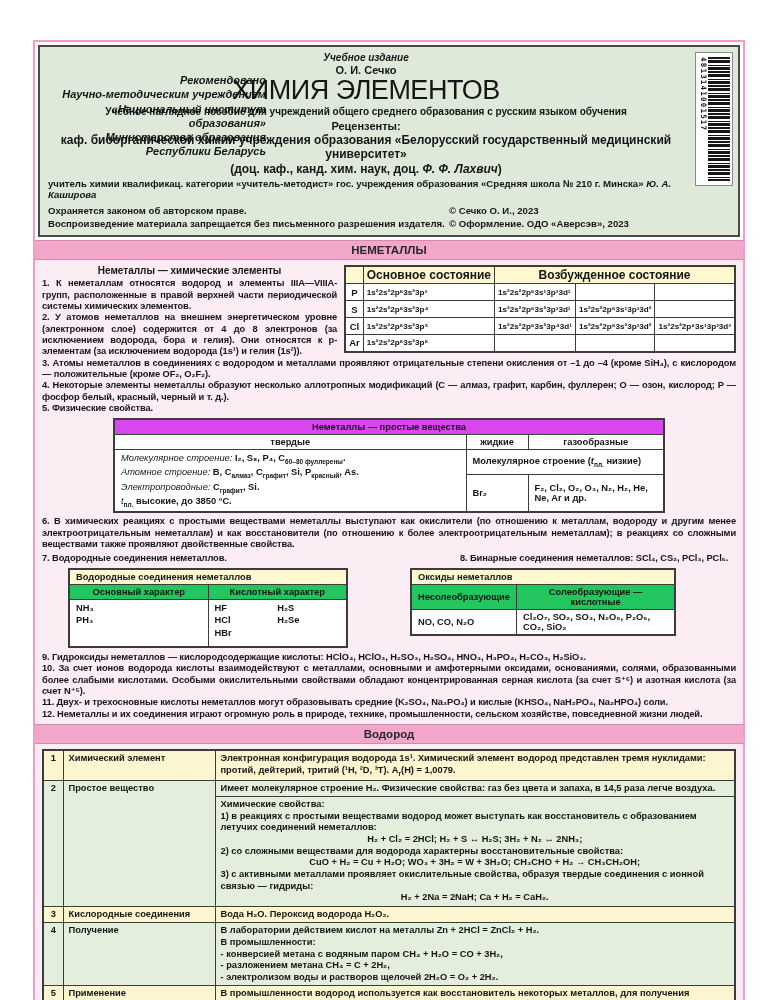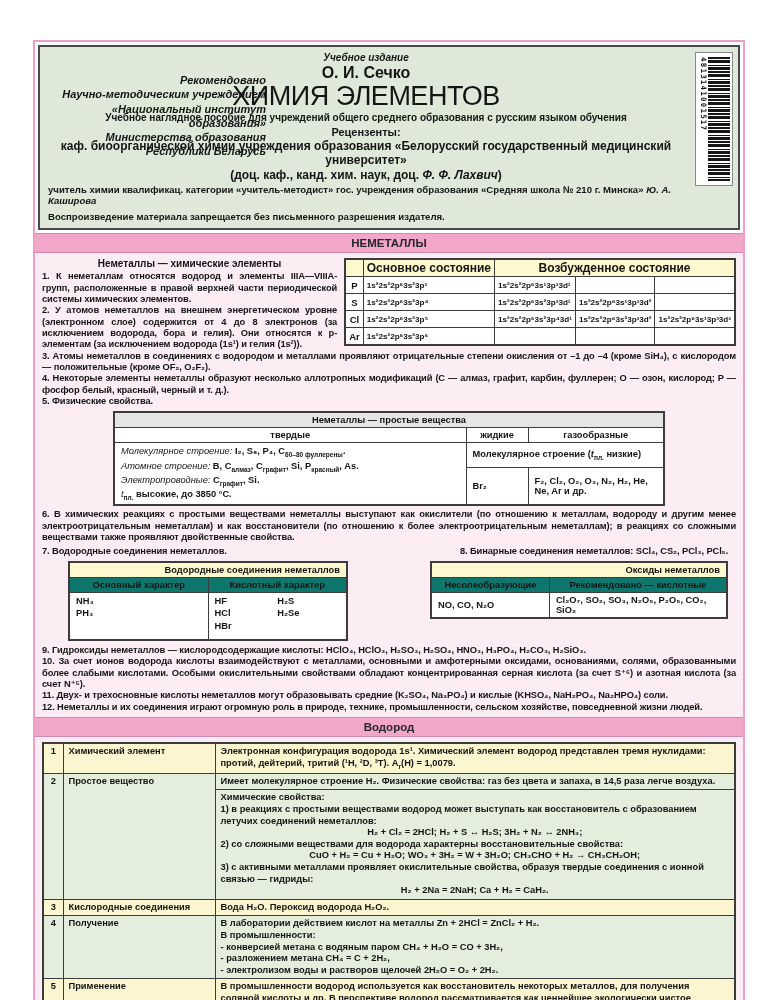--- a/index.html
+++ b/index.html
@@ -26,21 +26,21 @@
     min-height: 145px;
   }
   .hdr-inner { margin-right: 46px; }
   .hdr-reco {
     position: absolute; left: 16px; top: 26px; width: 210px;
     font-size: 11px; font-weight: bold; font-style: italic;
     text-align: right; line-height: 1.3;
   }
   .hdr-center { text-align: center; }
   .hdr-edition { font-size: 10px; font-weight: bold; font-style: italic; }
-  .hdr-author { font-size: 16px; font-weight: bold; margin-top: 1px; }
+  .hdr-author { font-size: 11px; font-weight: bold; margin-top: 1px; }
   .hdr-title { font-size: 27px; font-weight: normal; letter-spacing: -0.5px; line-height: 1.05; }
   .hdr-subtitle { font-size: 10px; font-weight: bold; margin-top: 2px; }
   .hdr-reviewers-label { font-size: 11px; font-weight: bold; margin-top: 3px; }
   .hdr-reviewer { font-size: 12px; font-weight: bold; margin-top: 1px; }
   .hdr-reviewer2 { font-size: 9.6px; font-weight: bold; text-align: left; margin-top: 2px; }
   .hdr-copy { display: flex; margin-top: 5px; font-size: 9.6px; font-weight: bold; line-height: 1.35; }
   .copy-left { flex: 1; }
   .copy-right { width: 235px; text-align: left; }
   .barcode-box {
     position: absolute; top: 5px; right: 5px; width: 38px; height: 134px;
@@ -82,41 +82,41 @@
   .config-table { flex: 1; border: 2px solid #3c3c3c; background: #ffffff; align-self: flex-start; }
   .config-table td {
     border: 1px solid #3c3c3c; font-size: 8.1px; font-weight: bold;
     padding: 1px 3px; height: 17px; white-space: nowrap;
   }
   .config-table .hrow td { background: #fdf8cd; text-align: center; font-size: 12px; }
   .config-table .el { width: 20px; text-align: center; font-size: 9.5px; background: #ffffff; }
   
   .simple-table { width: 552px; margin: 4px auto 3px auto; border: 2px solid #3c3c3c; background: #ffffff; }
   .simple-table td { border: 1px solid #3c3c3c; font-size: 9.3px; font-weight: bold; padding: 2px 6px; }
-  .simple-table .tt { background: #e5e5e5; text-align: center; }
+  .simple-table .tt { background: #d946ef; text-align: center; }
   .simple-table .ch { text-align: center; }
   .simple-table .solid { width: 352px; line-height: 1.45; }
   .simple-table .solid i b, .simple-table .solid i { font-weight: normal; }
   .simple-table .liq { width: 62px; }
   .simple-table .gastop { vertical-align: middle; }
   sub { font-size: 6.5px; }
   
   .row78 { display: flex; margin-top: 3px; }
   .row78 .p7 { width: 418px; text-align: left; }
   .row78 .p8 { flex: 1; text-align: left; }
   .row-tables { display: flex; margin: 3px 0 4px 0; align-items: flex-start; }
   .mini-table { border: 2px solid #3c3c3c; background: #ffffff; }
   .mini-table td { border: 1px solid #3c3c3c; font-size: 9.3px; font-weight: bold; padding: 2px 6px; }
-  .mini-table .tt { background: #fdf8cd; text-align: right; }
-  .mini-table .ch { background: #0f766e; text-align: center; }
+  .mini-table .tt { background: #fdf8cd; text-align: left; border-radius: 7px; }
+  .mini-table .ch { background: #22c55e; text-align: center; }
   .hcomp { margin-left: 26px; width: 280px; }
   .hcomp .body { height: 48px; vertical-align: top; line-height: 1.35; }
   .acid-grid { display: flex; }
   .acid-col { width: 50%; }
-  .oxide { margin-left: 82px; width: 298px; }
+  .oxide { margin-left: 62px; width: 266px; }
   
   .h-table { width: 100%; border: 2px solid #3c3c3c; margin-bottom: 2px; }
   .h-table td {
     border: 1px solid #3c3c3c; font-size: 9.3px; font-weight: bold;
     padding: 2px 5px; line-height: 1.25; vertical-align: top;
   }
   .h-table .num { width: 20px; text-align: center; }
   .h-table .lbl { width: 152px; }
   .h-table tr.y td { background: #fbf5d0; }
   .h-table tr.g td { background: #e4eedc; }
@@ -145,21 +145,26 @@
           <div class="hdr-author">О. И. Сечко</div>
           <div class="hdr-title">ХИМИЯ ЭЛЕМЕНТОВ</div>
           <div class="hdr-subtitle">Учебное наглядное пособие для учреждений общего среднего образования с русским языком обучения</div>
           <div class="hdr-reviewers-label">Рецензенты:</div>
           <div class="hdr-reviewer">каф. биоорганической химии учреждения образования «Белорусский государственный медицинский университет»</div>
           <div class="hdr-reviewer">(доц. каф., канд. хим. наук, доц. <i>Ф. Ф. Лахвич</i>)</div>
         </div>
         <div class="hdr-reviewer2">учитель химии квалификац. категории «учитель-методист» гос. учреждения образования «Средняя школа № 210 г. Минска» <i>Ю. А. Каширова</i></div>
         <div class="hdr-copy">
           <div class="copy-left">
+            <div>Охраняется законом об авторском праве.</div>
             <div>Воспроизведение материала запрещается без письменного разрешения издателя.</div>
+          </div>
+          <div class="copy-right">
+            <div>© Сечко О. И., 2023</div>
+            <div>© Оформление. ОДО «Аверсэв», 2023</div>
           </div>
         </div>
       </div>
       <div class="barcode-box">
         <div class="barcode-digits">4813141001517</div>
         <div class="barcode-bars"></div>
       </div>
     </div>
   </div>
 
@@ -281,21 +286,21 @@
       </tbody>
         </table>
 
       <table class="mini-table oxide">
         <tbody>
             <tr>
           <td colspan="2" class="tt">Оксиды неметаллов</td>
         </tr>
         <tr>
           <td class="ch" style="width:40%;">Несолеобразующие</td>
-          <td class="ch">Рекомендовано — кислотные</td>
+          <td class="ch">Солеобразующие — кислотные</td>
         </tr>
         <tr>
           <td>NO, CO, N₂O</td>
           <td>Cl₂O₇, SO₂, SO₃, N₂O₅, P₂O₅, CO₂, SiO₂</td>
         </tr>
       </tbody>
         </table>
     </div>
 
     <div class="p">9. Гидроксиды неметаллов — кислородсодержащие кислоты: HClO₄, HClO₃, H₂SO₃, H₂SO₄, HNO₃, H₃PO₄, H₂CO₃, H₂SiO₃.</div>

